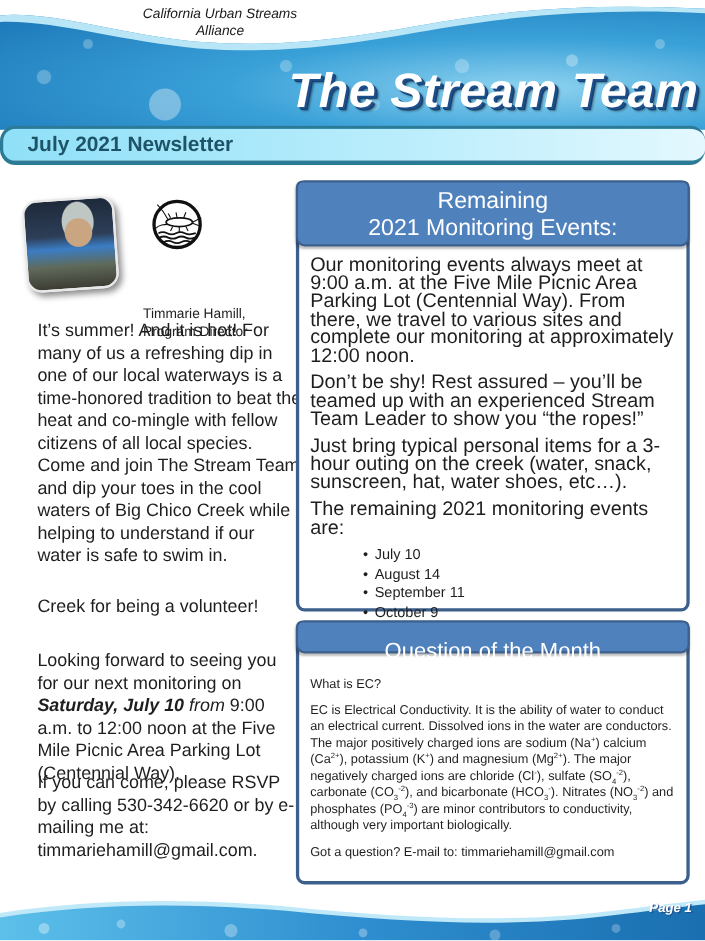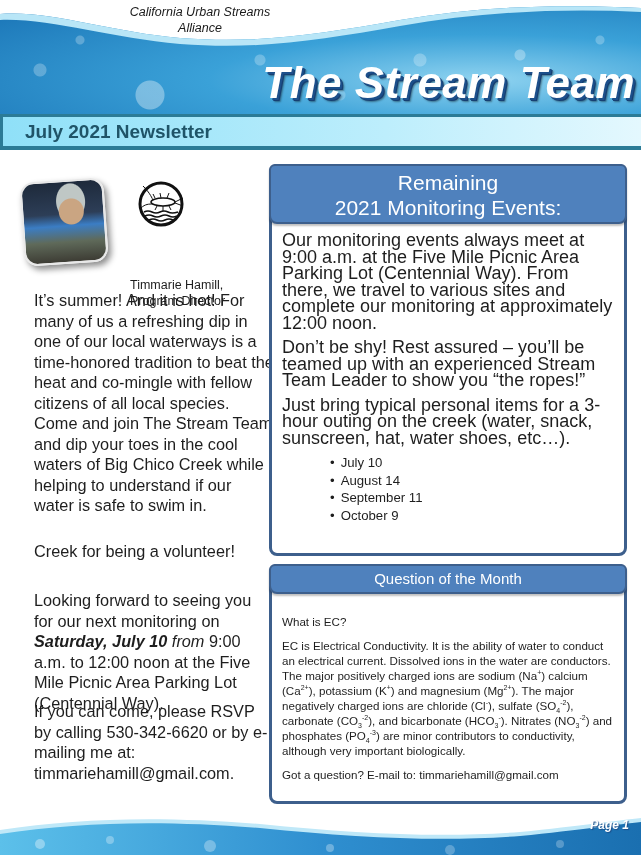--- a/index.html
+++ b/index.html
@@ -35,20 +35,21 @@
     letter-spacing: 0.5px;
     text-shadow: 2px 2px 0 #1c4f8a, 3px 3px 0 #163f72, 4px 4px 2px rgba(0,0,0,0.4);
   }
 
   
   .issue-bar {
     position: absolute; left: 0; top: 114px; width: 641px; height: 36px;
     background: linear-gradient(90deg, #8fe0f8 0%, #bdeefc 60%, #e4f8fe 100%);
     border-top: 3px solid #2b7b96; border-bottom: 4px solid #2b7b96;
     border-left: 3px solid #2b7b96;
+    border-radius: 14px;
   }
   .issue-title {
     position: absolute; left: 22px; top: 4px;
     font-size: 19px; font-weight: bold; color: #1f5468;
   }
 
   
   .photo {
     position: absolute; left: 22px; top: 180px; width: 84px; height: 84px;
     border-radius: 14px; transform: rotate(-4deg);
@@ -85,21 +86,21 @@
   .box-events { top: 164px; height: 392px; }
   .box-question { top: 564px; height: 240px; }
   .box-head {
     background: #4f81bd; color: #fff; text-align: center;
     border-radius: 6px 6px 8px 8px;
     margin: -3px -3px 0 -3px;
     border: 2px solid #3d5f8c;
     box-shadow: 0 2px 2px rgba(0,0,0,0.25);
   }
   .box-events .box-head { height: 60px; padding-top: 4px; font-size: 21px; line-height: 25px; }
-  .box-question .box-head { height: 30px; padding-top: 2px; font-size: 15px; line-height: 21px; }
+  .box-question .box-head { height: 30px; padding-top: 16px; font-size: 20px; line-height: 21px; }
   .box-body { padding: 8px 10px 0 10px; }
   .box-events .box-body p { font-size: 18px; line-height: 16.5px; margin-bottom: 8px; color: #1e1e1e; }
   .box-events ul { list-style: none; margin-left: 48px; }
   .box-events li { font-size: 13.2px; line-height: 17.5px; }
   .box-events li::before { content: "•"; margin-right: 6px; }
   .box-question .box-body { padding-top: 20px; }
   .box-question .box-body p { font-size: 11.6px; line-height: 15px; margin-bottom: 9px; color: #1e1e1e; }
   sup, sub { font-size: 7px; line-height: 0; }
 
   
@@ -156,20 +157,21 @@
 
 <div class="box box-events">
   <div class="box-head">
     <div>Remaining</div>
     <div>2021 Monitoring Events:</div>
   </div>
   <div class="box-body">
     <p>Our monitoring events always meet at 9:00 a.m. at the Five Mile Picnic Area Parking Lot (Centennial Way). From there, we travel to various sites and complete our monitoring at approximately 12:00 noon.</p>
     <p>Don’t be shy! Rest assured – you’ll be teamed up with an experienced Stream Team Leader to show you “the ropes!”</p>
     <p>Just bring typical personal items for a 3-hour outing on the creek (water, snack, sunscreen, hat, water shoes, etc…).</p>
+    <p>The  remaining 2021 monitoring events are:</p>
     <ul>
       <li>July 10</li>
       <li>August 14</li>
       <li>September 11</li>
       <li>October 9</li>
     </ul>
   </div>
 </div>
 
 <div class="box box-question">

